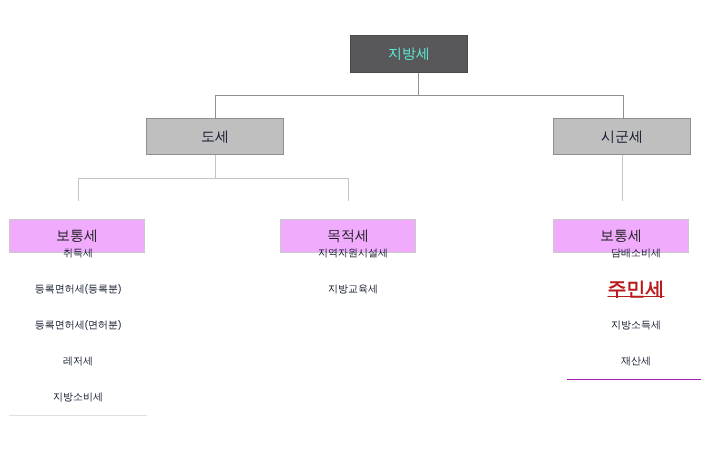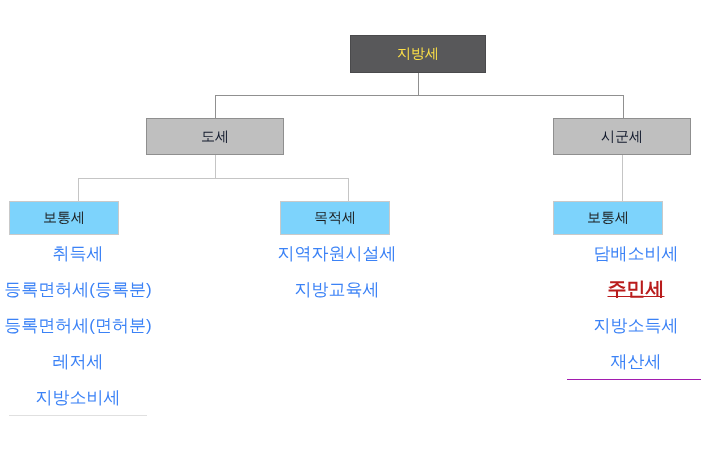--- a/index.html
+++ b/index.html
@@ -6,51 +6,51 @@
   html, body { width: 701px; height: 453px; background: #ffffff; }
   body { font-family: "Liberation Sans", "DejaVu Sans", sans-serif; color: #1a1a1a; }
   .canvas { position: relative; width: 701px; height: 453px; background: #ffffff; overflow: hidden; }
 
   .node {
     position: absolute;
     display: flex; align-items: center; justify-content: center;
     font-size: 14px;
   }
   .node-root {
-    left: 350px; top: 35px; width: 136px; height: 38px;
-    background: #58585a; border: 1px solid #4a4a4c; color: #fde047;
+    left: 350px; top: 35px; width: 118px; height: 38px;
+    background: #58585a; border: 1px solid #4a4a4c; color: #5eead4;
   }
   .node-branch {
     width: 138px; height: 37px; top: 118px;
     background: #bfbfbf; border: 1px solid #8f8f8f; color: #0f172a;
   }
   .node-branch.dose { left: 146px; }
   .node-branch.sigunse { left: 553px; }
   .node-group {
-    width: 110px; height: 34px; top: 201px;
-    background: #7dd3fc; border: 1px solid #c9c9c9; color: #1a1a1a;
+    width: 136px; height: 34px; top: 219px;
+    background: #f0abfc; border: 1px solid #c9c9c9; color: #1a1a1a;
   }
   .node-group.g-left { left: 9px; }
   .node-group.g-mid { left: 280px; }
   .node-group.g-right { left: 553px; }
 
   .conn { position: absolute; background: #909090; }
   .conn.light { background: #c5c5c5; }
 
   .tax-list {
     position: absolute; top: 235px; width: 138px;
     list-style: none;
   }
   .tax-list.l-left { left: 9px; border-bottom: 1px solid #e0e0e0; }
-  .tax-list.l-mid { left: 268px; }
+  .tax-list.l-mid { left: 284px; }
   .tax-list.l-right { left: 567px; border-bottom: 1px solid #a21caf; }
   .tax-list li {
     height: 36px;
     display: flex; align-items: center; justify-content: center;
-    font-size: 17px; color: #3b82f6; white-space: nowrap;
+    font-size: 10px; color: #0f172a; white-space: nowrap;
   }
   .tax-list li.highlight a,
   .tax-list li.highlight {
     color: #b91c1c; font-weight: bold; font-size: 19px;
     text-decoration: underline;
   }
 </style>
 </head>
 <body>
 

